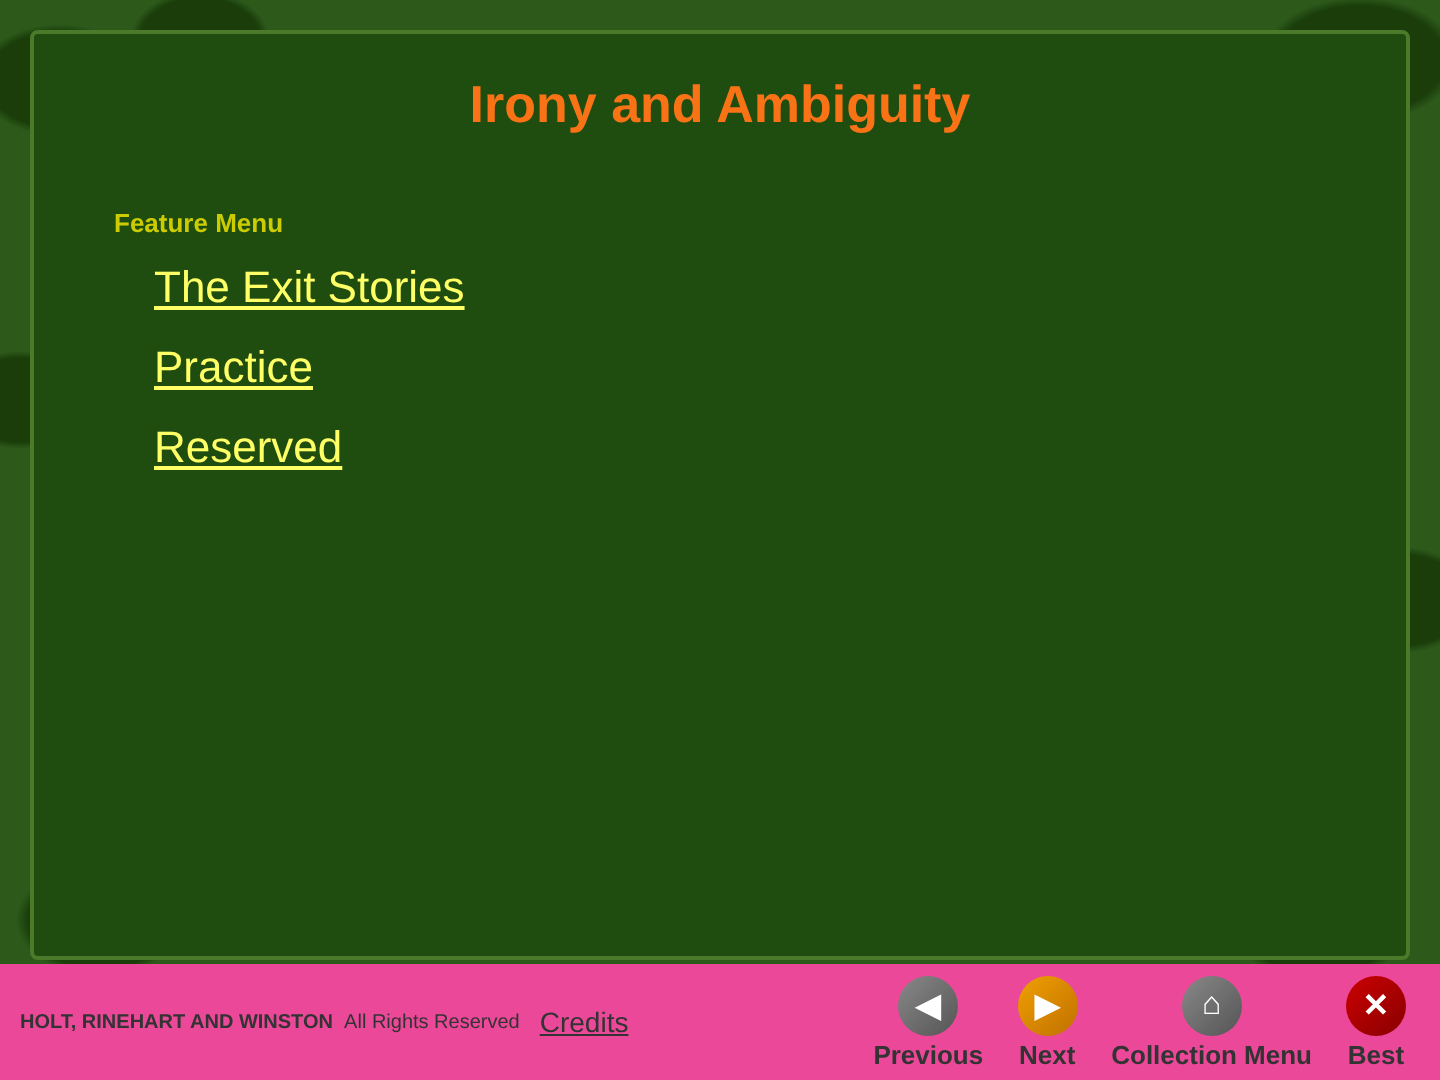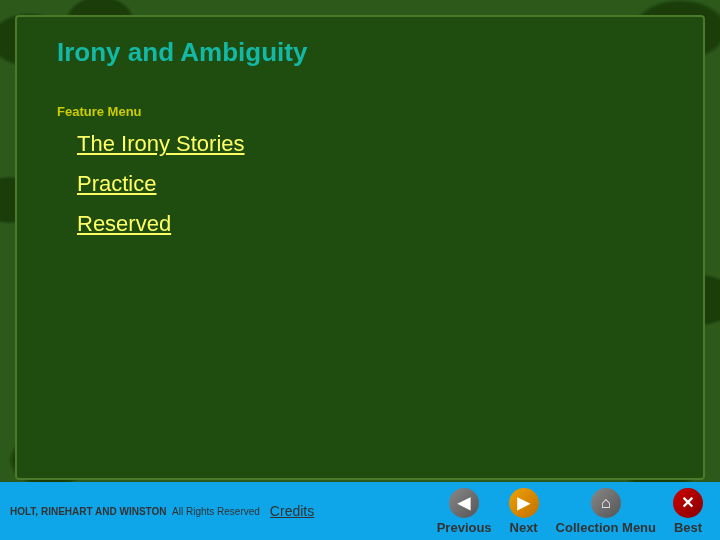--- a/index.html
+++ b/index.html
@@ -37,24 +37,24 @@
       right: 15px;
       bottom: 60px;
       background-color: #1e4d0f;
       border: 2px solid #4a7a2a;
       border-radius: 4px;
       z-index: 1;
       padding: 20px 40px;
     }
 
     .page-title {
-      color: #14b8a6;
+      color: #f97316;
       font-size: 26px;
       font-weight: bold;
-      text-align: left;
+      text-align: center;
       margin-bottom: 20px;
     }
 
     .feature-menu-label {
       color: #cccc00;
       font-size: 13px;
       font-weight: bold;
       margin-bottom: 12px;
       margin-top: 36px;
     }
@@ -74,21 +74,21 @@
       text-decoration: underline;
       cursor: pointer;
     }
 
     .bottom-bar {
       position: absolute;
       bottom: 0;
       left: 0;
       right: 0;
       height: 58px;
-      background-color: #0ea5e9;
+      background-color: #ec4899;
       z-index: 2;
       display: flex;
       align-items: center;
       justify-content: space-between;
       padding: 0 10px;
     }
 
     .bottom-left {
       display: flex;
       align-items: center;
@@ -170,21 +170,21 @@
 
 <div class="bg-texture"></div>
 
 <div class="main-content">
   <h1 class="page-title">Irony and Ambiguity</h1>
 
   <div class="feature-menu-label">Feature Menu</div>
 
   <ul class="menu-links">
     <li>
-      <a>The Irony Stories</a>
+      <a>The Exit Stories</a>
     </li>
     <li>
       <a>Practice</a>
     </li>
     <li>
       <a>Reserved</a>
     </li>
   </ul>
 </div>
 

